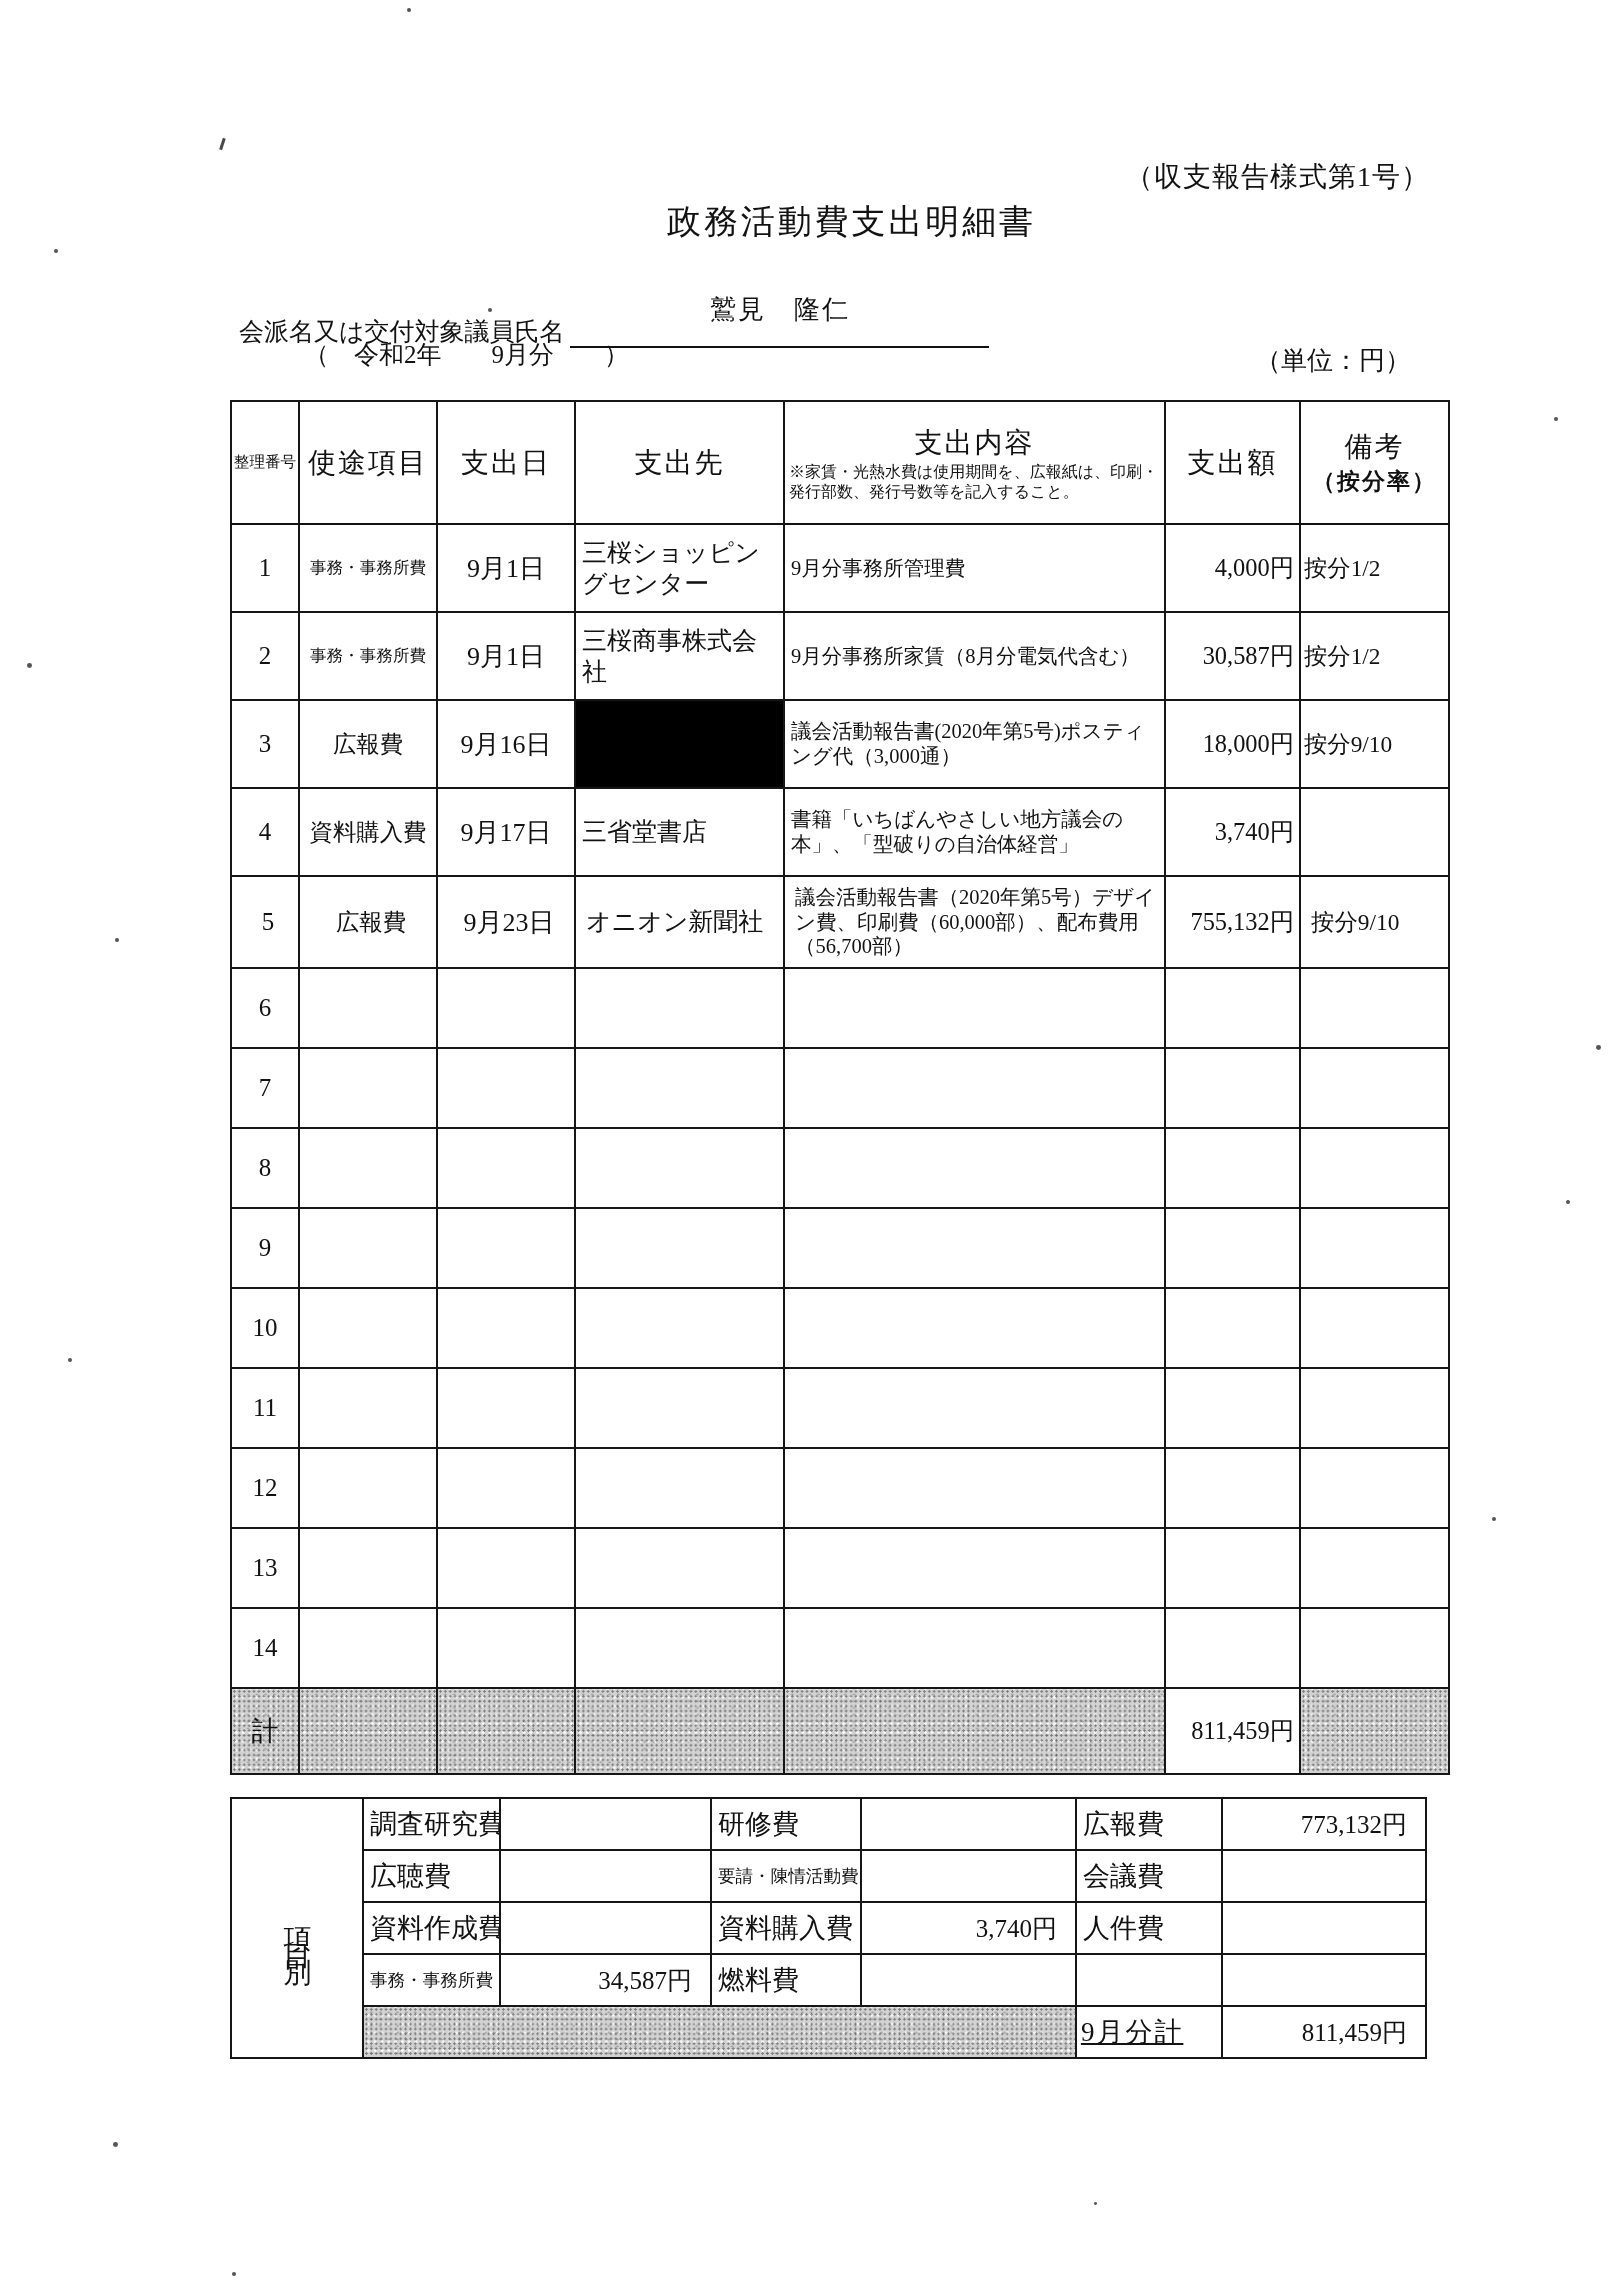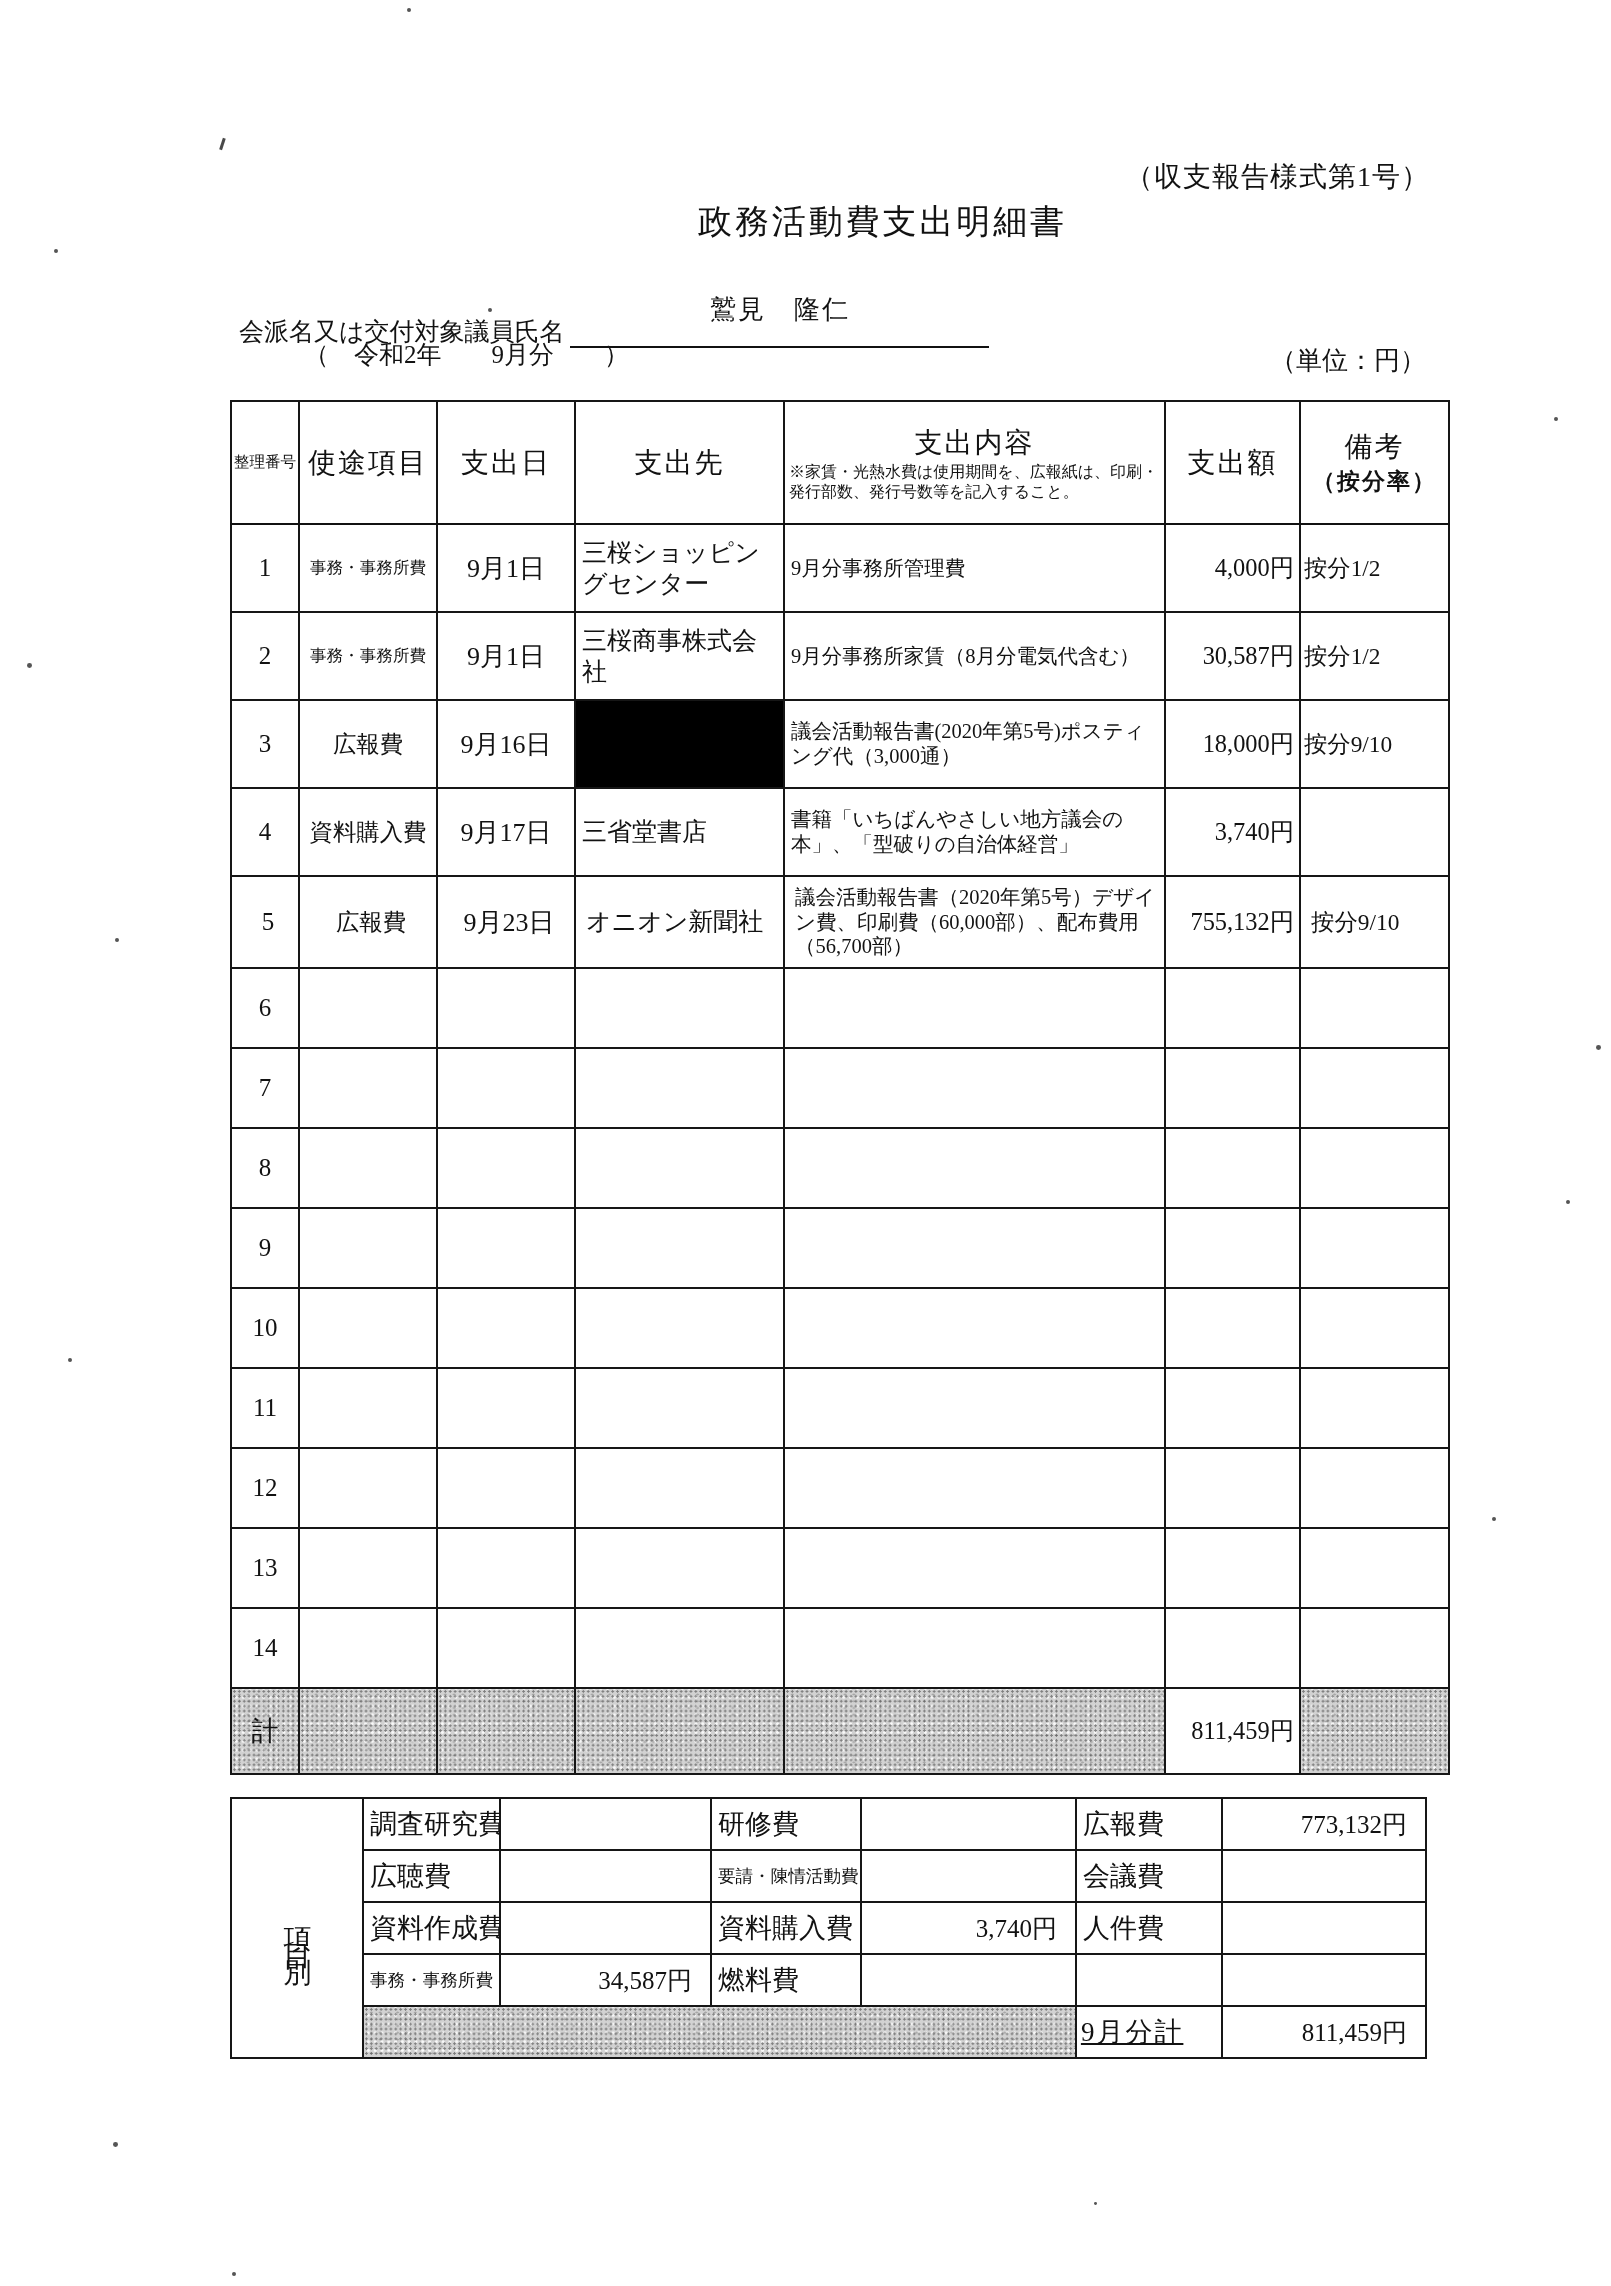--- a/index.html
+++ b/index.html
@@ -3,26 +3,26 @@
 <meta charset="utf-8">
 <style>
   html,body { margin:0; padding:0; background:#ffffff; }
   .sheet {
     position:relative; width:1611px; height:2287px; background:#fff;
     font-family:"Liberation Serif","DejaVu Serif",serif; color:#121212;
     overflow:hidden;
   }
   
   .form-number { position:absolute; top:146px; right:181px; font-size:28px; letter-spacing:1px;margin-top:12px; }
-  .doc-title   { position:absolute; top:199px; left:698px; font-size:34px; letter-spacing:2.9px; }
+  .doc-title   { position:absolute; top:199px; left:667px; font-size:34px; letter-spacing:2.9px; }
   .name-line   { position:absolute; top:292px; left:239px; font-size:25px; display:flex; align-items:flex-end; }
   .name-underline { display:inline-block; width:419px; border-bottom:2.9px solid #111;
                     text-align:center; margin-left:5.9px; padding-bottom:19px; font-size:26px; letter-spacing:2px; }
   .period      { position:absolute; top:338px; left:304px; font-size:25px; }
-  .unit-note   { position:absolute; top:343px; right:185px; font-size:26px; }
+  .unit-note   { position:absolute; top:343px; right:200px; font-size:26px; }
 
   
   table { border-collapse:collapse; table-layout:fixed; }
   td { border:2px solid #161616; padding:0 3.9px; overflow:hidden; vertical-align:middle; }
 
   
   .main-table { position:absolute; left:230px; top:400px; width:1219px; border:2.9px solid #111; }
   .main-table tr.hdr td { height:121px; border-bottom:2.9px solid #111; }
   .hdr-no     { font-size:15.6px; text-align:center; padding:0 1px; }
   .hdr-big    { font-size:28px; text-align:center; letter-spacing:2px; }

